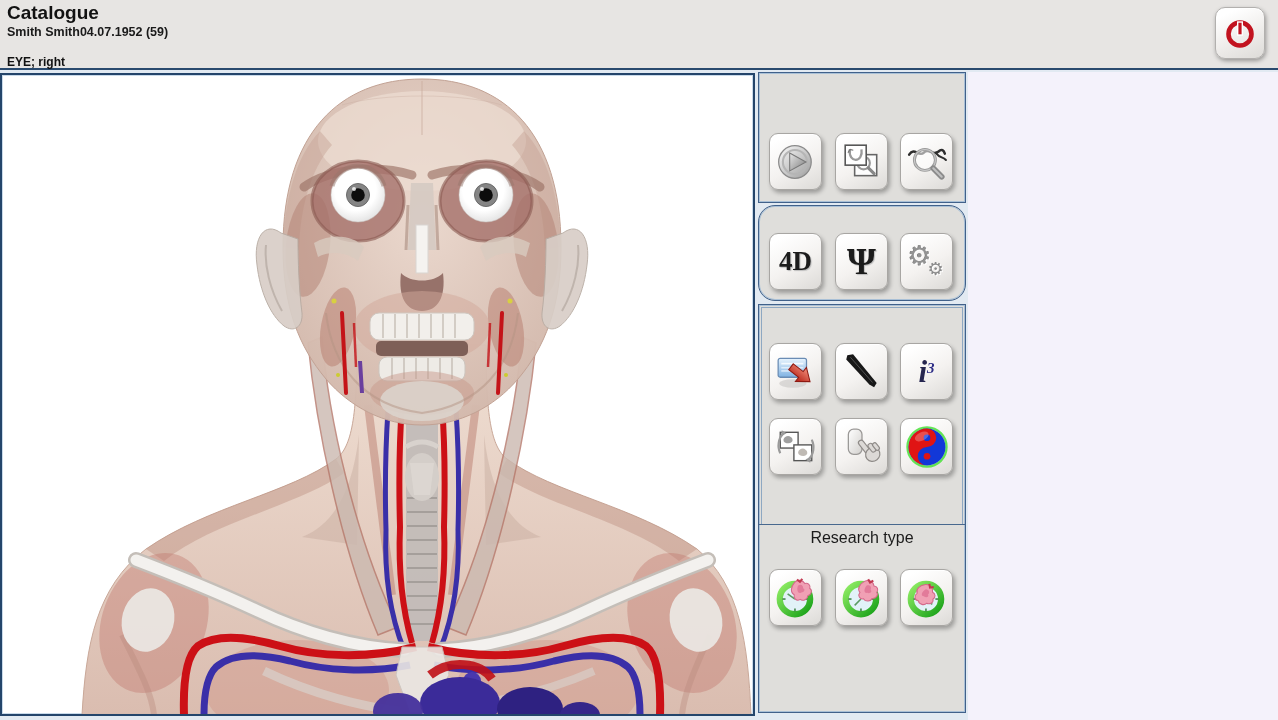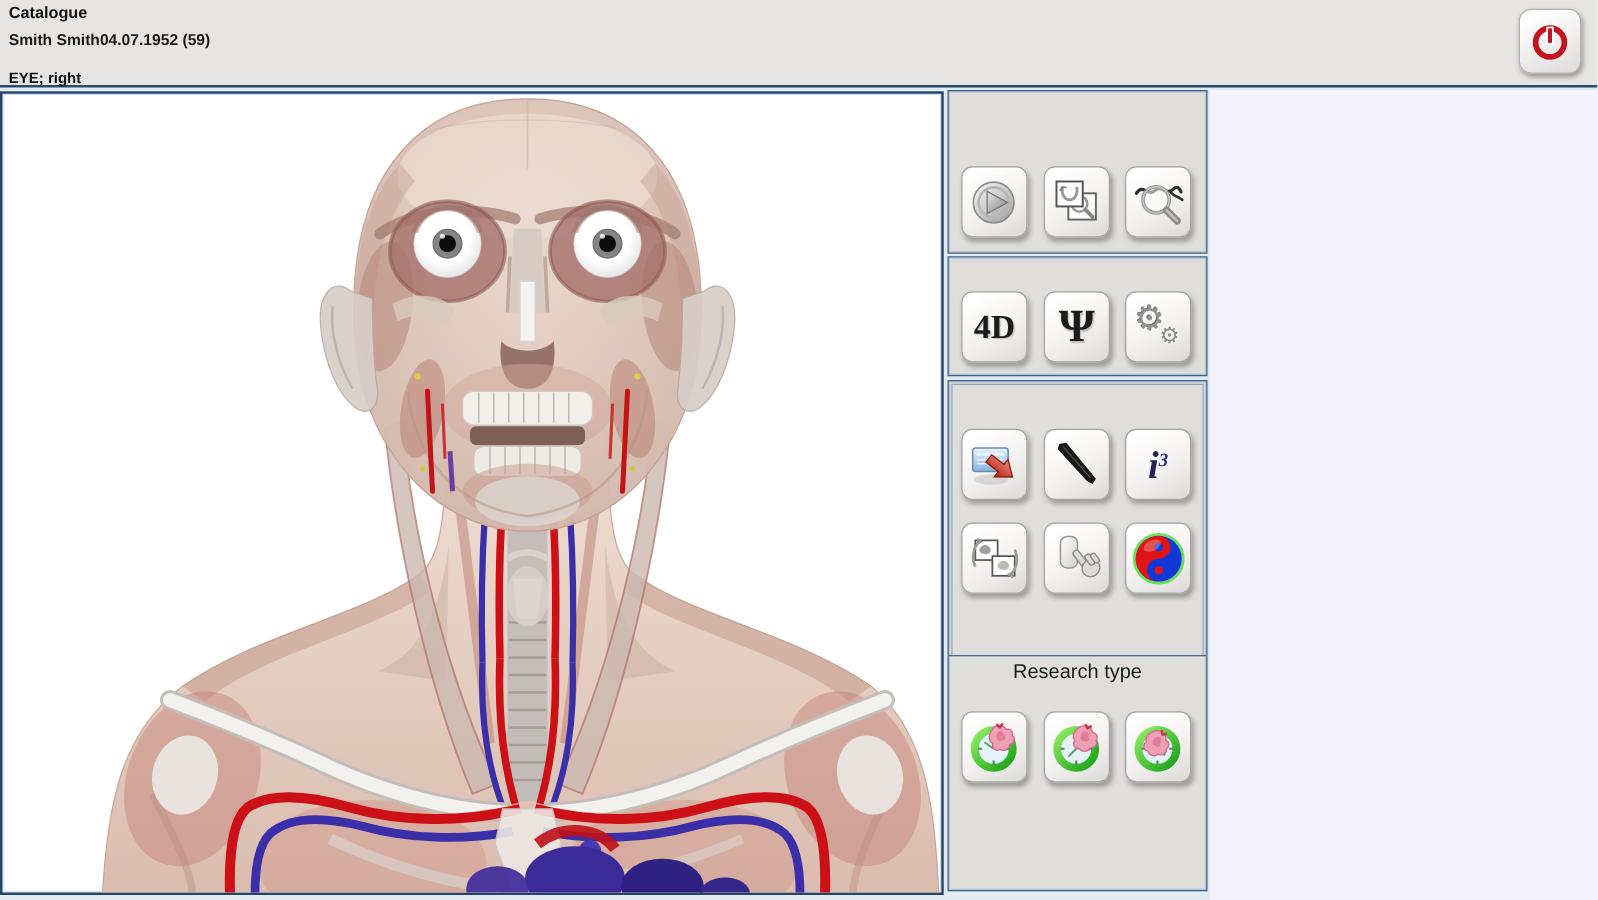--- a/index.html
+++ b/index.html
@@ -7,21 +7,21 @@
     width:1278px;height:720px;position:relative;overflow:hidden;
     background:#e2eaf2;
     font-family:"Liberation Sans",sans-serif;
     -webkit-font-smoothing:antialiased;
   }
   
   .header{
     position:absolute;left:0;top:0;width:1278px;height:68px;
     background:#e7e5e3;border-bottom:2px solid #2a4a6e;box-sizing:content-box;
   }
-  .hdr-title{position:absolute;left:7px;top:2px;font-size:13px;font-weight:bold;color:#121212;}
+  .hdr-title{position:absolute;left:7px;top:2px;font-size:19px;font-weight:bold;color:#121212;}
   .hdr-patient{position:absolute;left:7px;top:25px;font-size:12.5px;font-weight:bold;color:#1a1a1a;}
   .hdr-patient .dob{margin-left:0;}
   .hdr-context{position:absolute;left:7px;top:55px;font-size:12px;font-weight:bold;color:#111;}
   .power-btn{
     position:absolute;right:13px;top:7px;width:50px;height:52px;
     border-radius:10px;border:1px solid #b2b0ae;
     background:linear-gradient(155deg,#ffffff 15%,#f0eeec 55%,#dddbd8 100%);
     box-shadow:1px 2px 4px rgba(0,0,0,.35), inset 0 1px 0 #fff;
     cursor:pointer;display:flex;align-items:center;justify-content:center;padding:0;
   }
@@ -32,21 +32,21 @@
     box-shadow:inset 0 0 0 1px #c9daea;
   }
   .viewer-panel svg{display:block;}
   
   .tb-group{
     position:absolute;left:758px;width:208px;
     background:#dfdedb;border:1px solid #41618a;box-sizing:border-box;
     box-shadow:inset 0 0 0 1px #a9c0d6;
   }
   .g1{top:72px;height:131px;}
-  .g2{top:205px;height:96px;}
+  .g2{top:205px;height:96px;border-radius:17px;}
   .g3{top:304px;height:409px;padding-left:17px;}
   .g3-inner{position:absolute;left:2px;top:2px;right:2px;height:216px;border:1px solid #8ea8c2;pointer-events:none;}
   .g3-divider{position:absolute;left:0;top:219px;width:100%;border-top:1px solid #48688e;}
   .tb{
     position:absolute;width:53px;height:57px;border-radius:9px;
     border:1px solid #a8a6a3;cursor:pointer;padding:0;
     background:linear-gradient(150deg,#ffffff 12%,#f4f2f0 55%,#dcdad7 100%);
     box-shadow:2px 3px 4px rgba(0,0,0,.30), inset 0 1px 0 #ffffff;
     display:flex;align-items:center;justify-content:center;
   }

